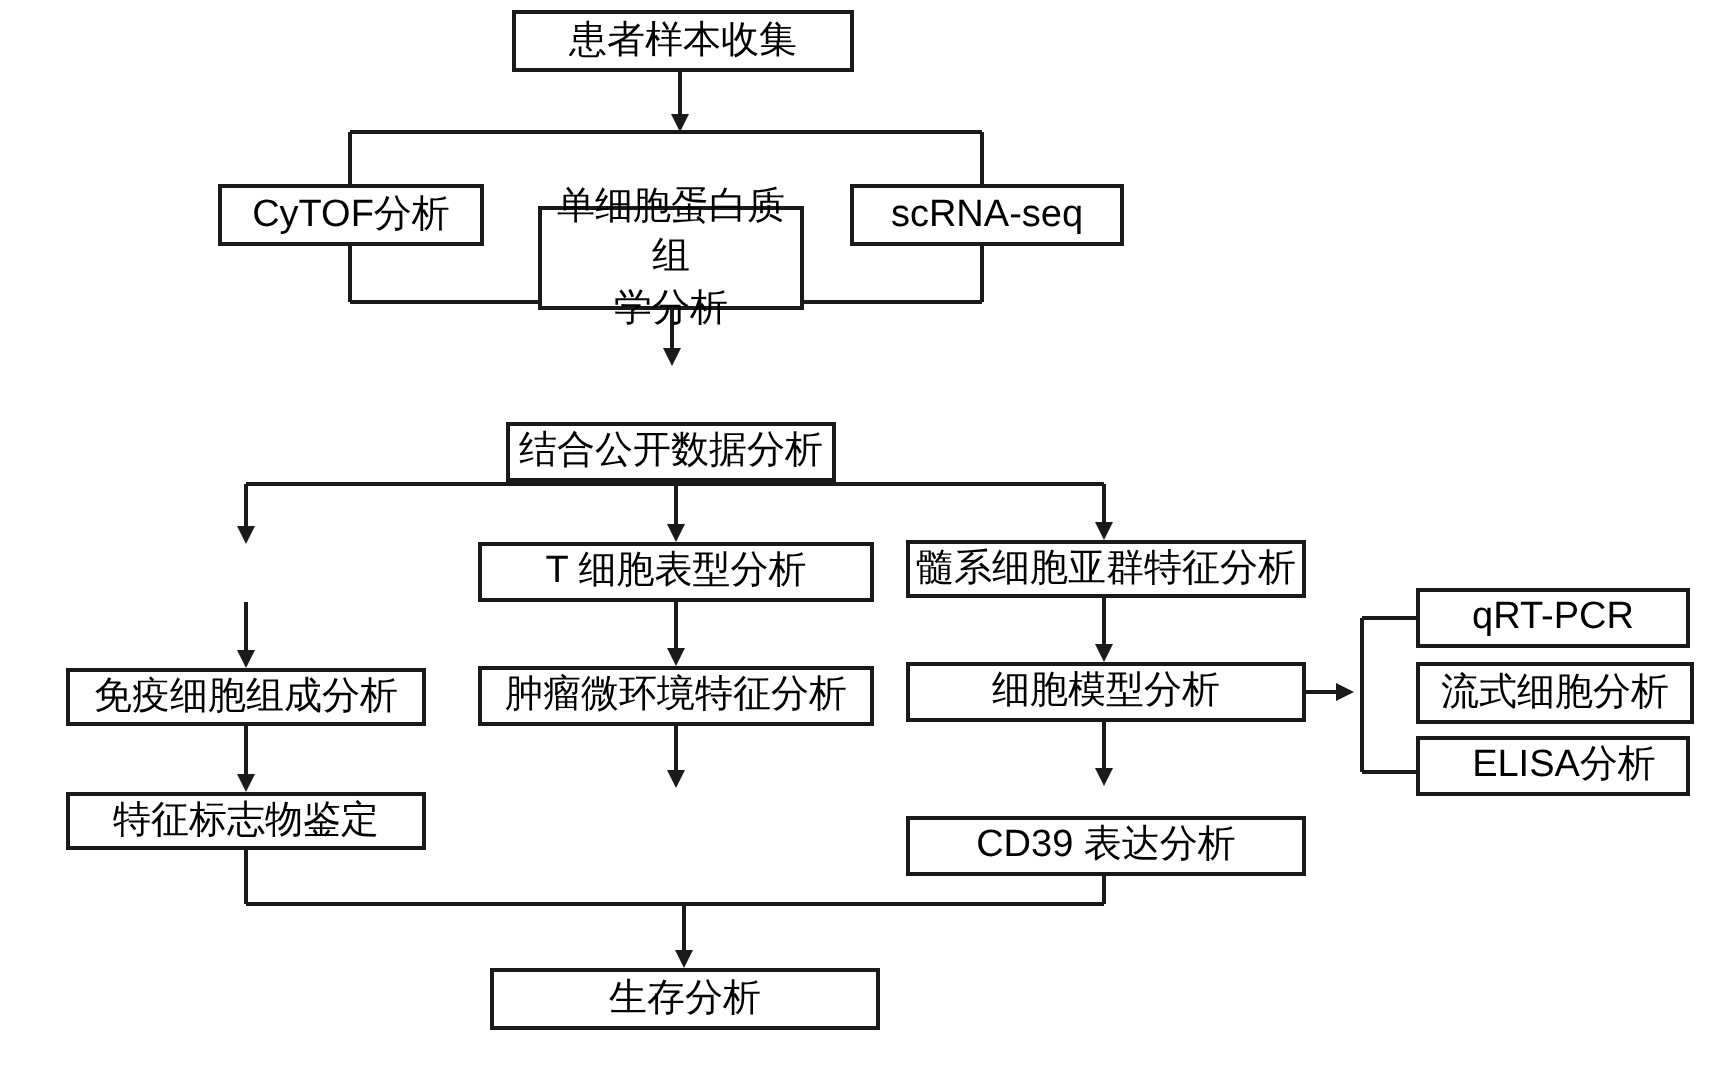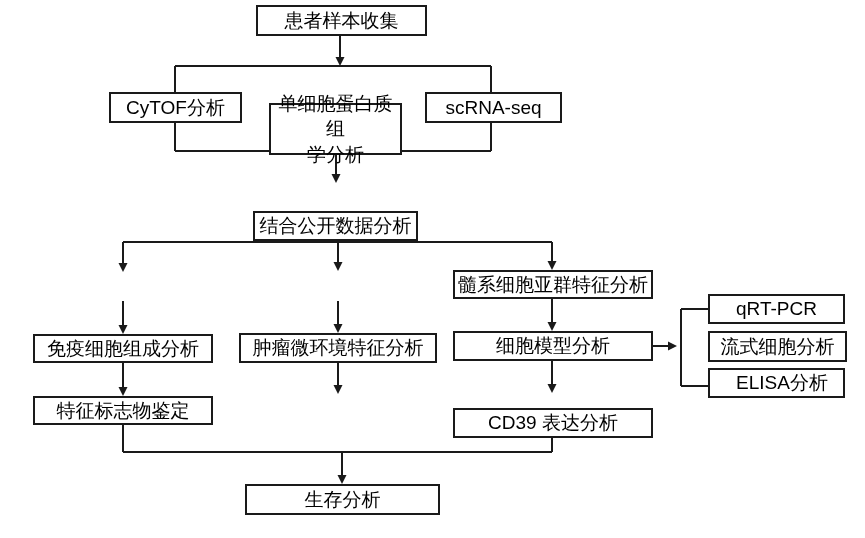--- a/index.html
+++ b/index.html
@@ -128,20 +128,21 @@
 
   <div class="node" style="left:425px; top:92px; width:137px; height:31px;">scRNA-seq</div>
 
   <div class="node" style="left:253px; top:183px; width:165px; height:30px;margin-top:28px;">结合公开数据分析</div>
 
 
   <div class="node" style="left:33px; top:334px; width:180px; height:29px;">免疫细胞组成分析</div>
 
   <div class="node" style="left:33px; top:396px; width:180px; height:29px;">特征标志物鉴定</div>
 
+  <div class="node" style="left:239px; top:271px; width:198px; height:30px;">T 细胞表型分析</div>
 
   <div class="node" style="left:239px; top:333px; width:198px; height:30px;">肿瘤微环境特征分析</div>
 
 
   <div class="node" style="left:453px; top:270px; width:200px; height:29px;">髓系细胞亚群特征分析</div>
 
   <div class="node" style="left:453px; top:331px; width:200px; height:30px;">细胞模型分析</div>
 
   <div class="node" style="left:453px; top:408px; width:200px; height:30px;text-align:right;">CD39 表达分析</div>
 

